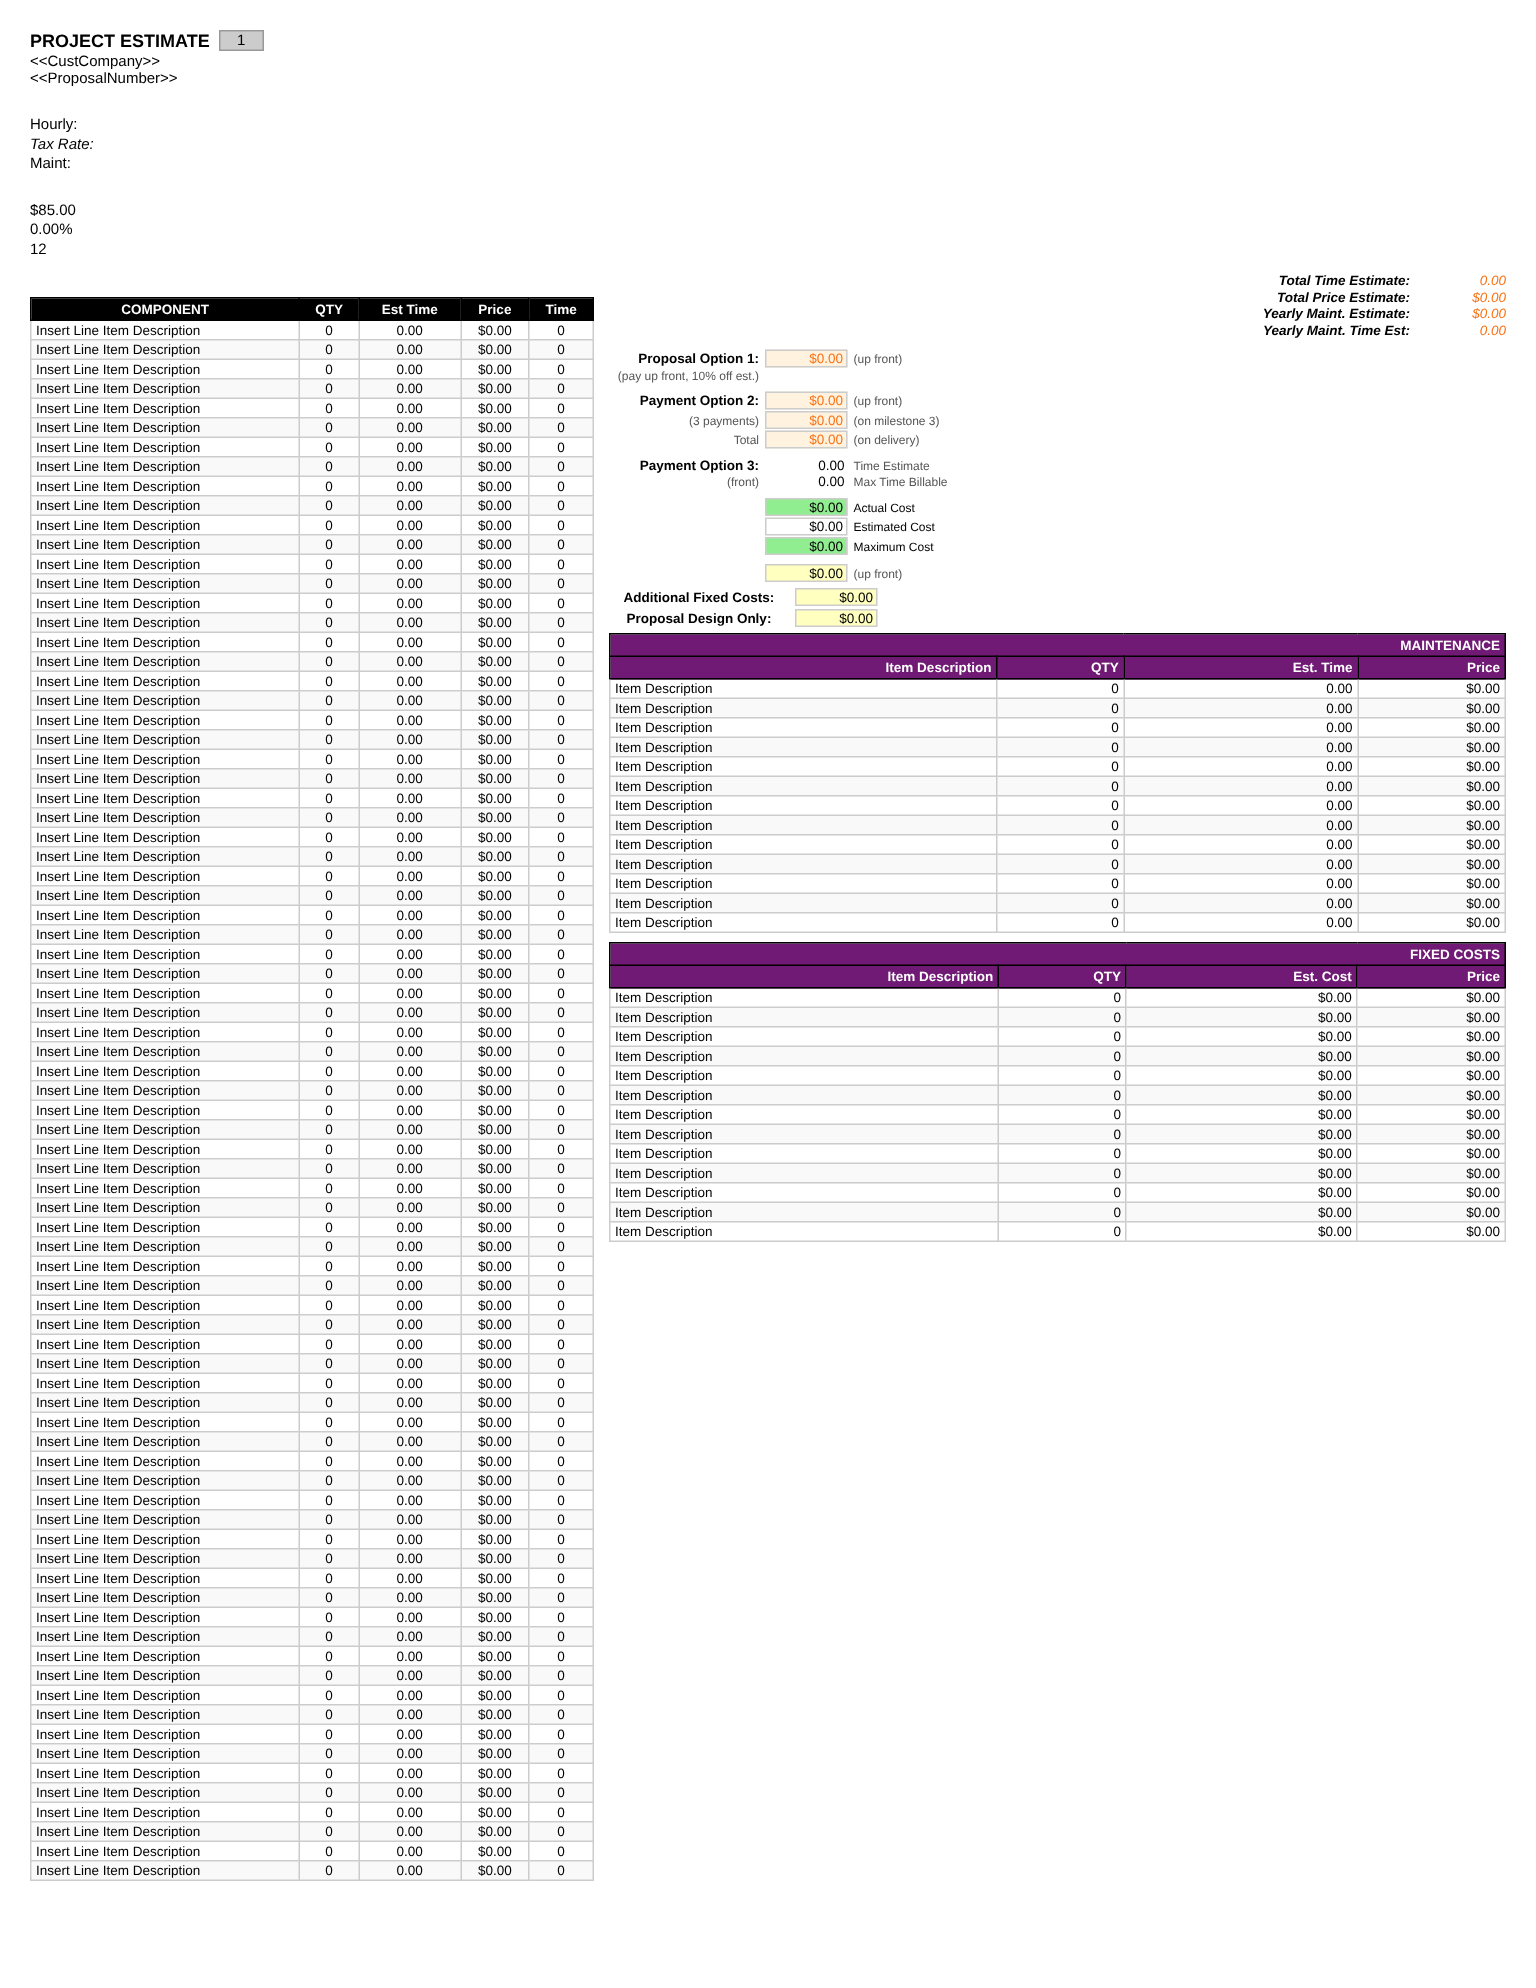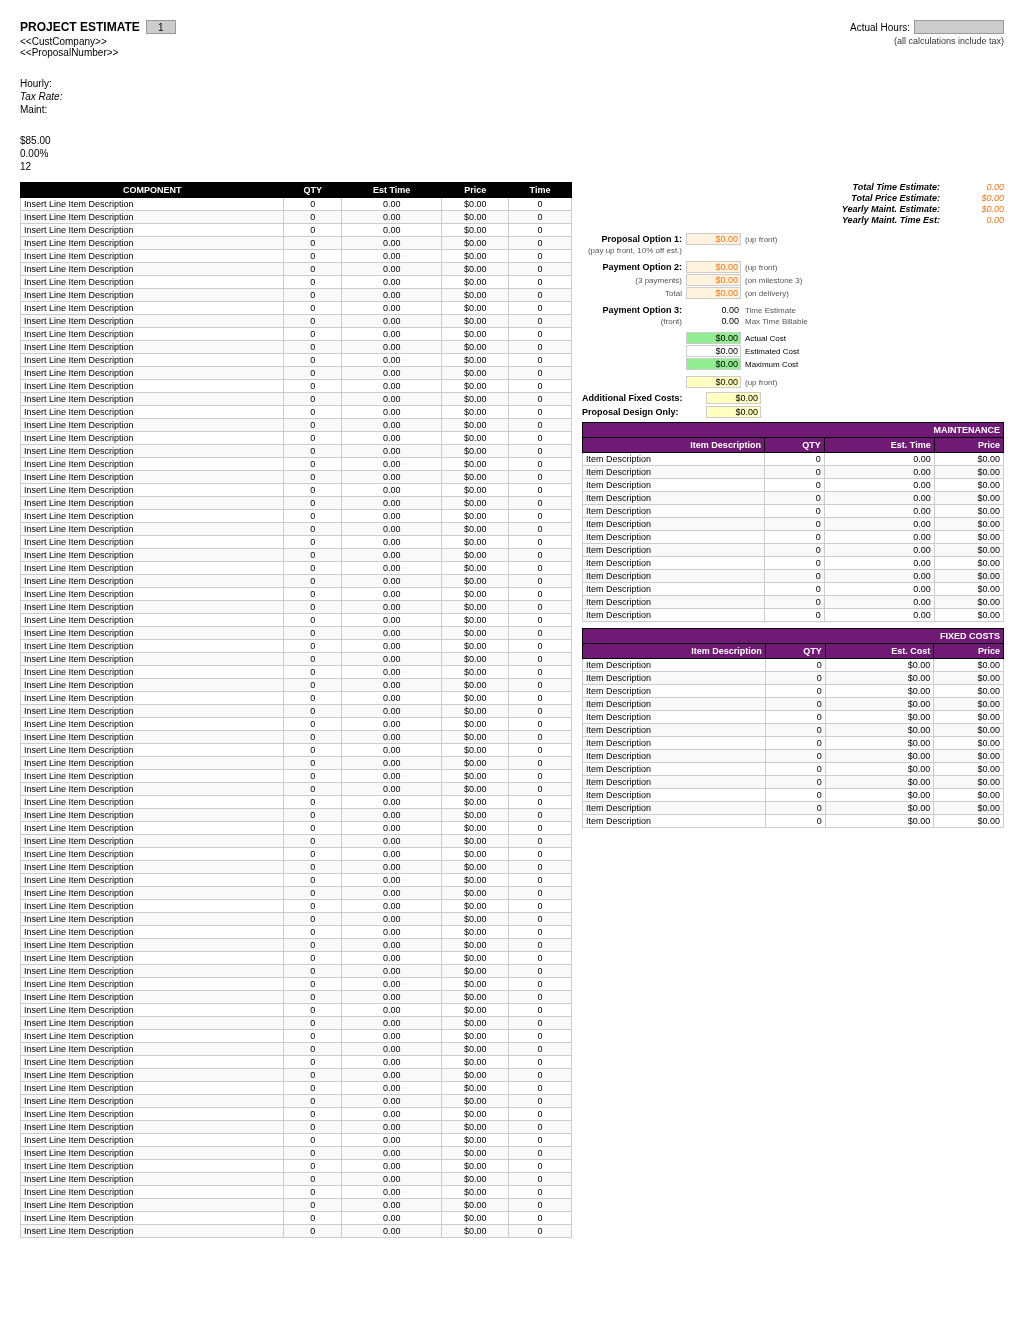--- a/index.html
+++ b/index.html
@@ -30,22 +30,23 @@
     .tax-note {
       font-size: 9px;
       color: #333;
       margin-top: 2px;
     }
     .main-content {
       display: flex;
       gap: 10px;
     }
     .left-panel {
-      width: 552px;
+      width: 376px;
       flex-shrink: 0;
+      margin-top: 16px;
     }
     .right-panel {
       flex: 1;
     }
     
     .comp-table {
       width: 100%;
       border-collapse: collapse;
       font-size: 9px;
     }
@@ -162,21 +163,21 @@
     .additional-section {
       margin-bottom: 4px;
     }
     .add-row {
       display: flex;
       align-items: center;
       margin-bottom: 2px;
       font-size: 9px;
     }
     .add-label {
-      text-align: left;
+      text-align: center;
       min-width: 120px;
       margin-right: 4px;
       font-weight: bold;
     }
     .add-value {
       width: 55px;
       background: #ffffc0;
       text-align: right;
       padding: 0 2px;
       border: 1px solid #ccc;
@@ -254,27 +255,20 @@
         </div>
         <div>
           <span>Maint:</span>
         </div>
       </div>
       <div style="font-size:10px;">
         <div style="margin-bottom:2px;">$85.00</div>
         <div style="margin-bottom:2px;">0.00%</div>
         <div>12</div>
       </div>
-    </div>
-    <div style="font-size:10px;text-align:right;">
-      <div style="display:flex;align-items:center;gap:4px;margin-bottom:2px;">
-        <span>Actual Hours:</span>
-        <div class="header-right-input"></div>
-      </div>
-      <div class="tax-note">(all calculations include tax)</div>
     </div>
   </div>
 
   <div class="main-content">
 
     <div class="left-panel">
       <table class="comp-table">
         <thead>
           <tr>
             <th>COMPONENT</th>

